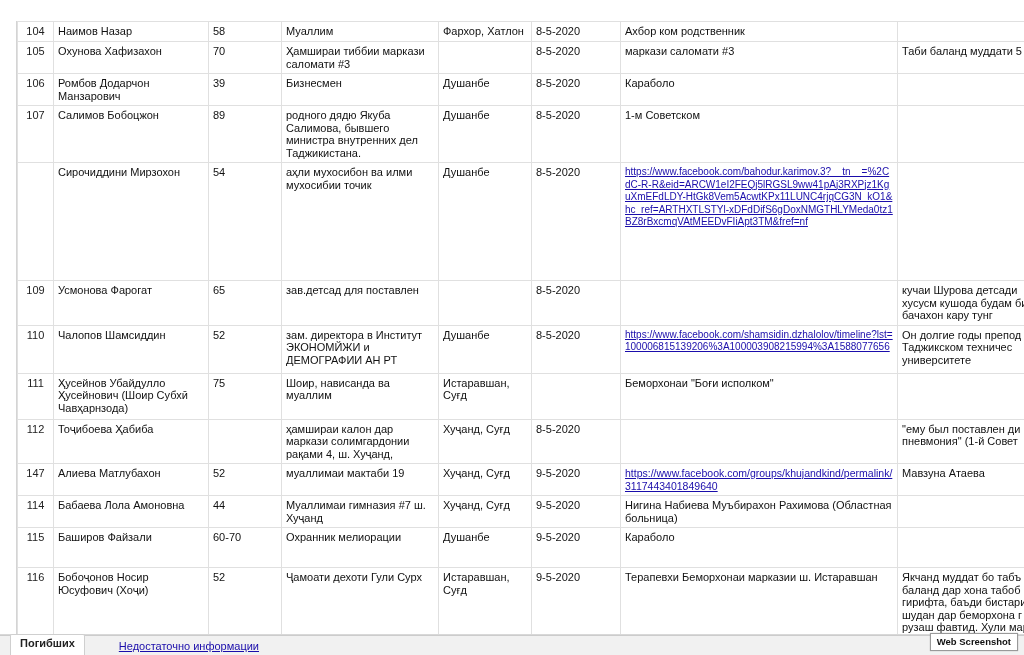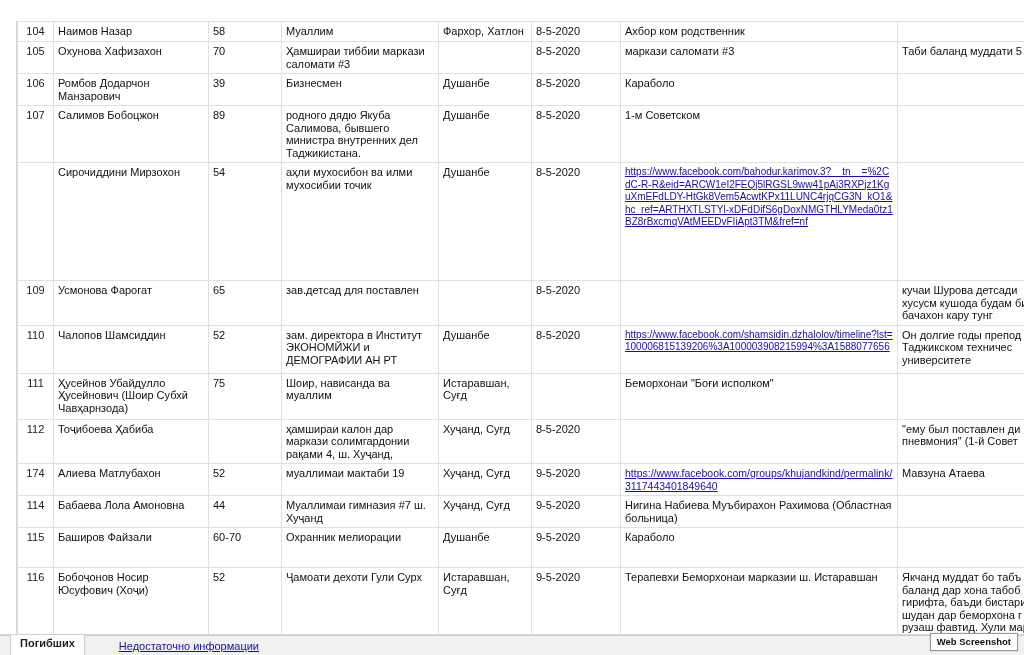--- a/index.html
+++ b/index.html
@@ -242,21 +242,21 @@
           <td class="c-name">Тоҷибоева Ҳабиба</td>
           <td class="c-age"></td>
           <td class="c-job">ҳамшираи калон дар маркази солимгардонии рақами 4, ш. Хуҷанд,</td>
           <td class="c-city">Хуҷанд, Суғд</td>
           <td class="c-date">8-5-2020</td>
           <td class="c-src"></td>
           <td class="c-note">"ему был поставлен ди пневмония" (1-й Совет</td>
         </tr>
 
         <tr style="height:26px;">
-          <td class="c-num">174</td>
+          <td class="c-num">147</td>
           <td class="c-name">Алиева Матлубахон</td>
           <td class="c-age">52</td>
           <td class="c-job">муаллимаи мактаби 19</td>
           <td class="c-city">Хуҷанд, Суғд</td>
           <td class="c-date">9-5-2020</td>
           <td class="c-src linkplain">https://www.facebook.com/groups/khujandkind/permalink/3117443401849640</td>
           <td class="c-note">Мавзуна Атаева</td>
         </tr>
 
         <tr style="height:26px;">

